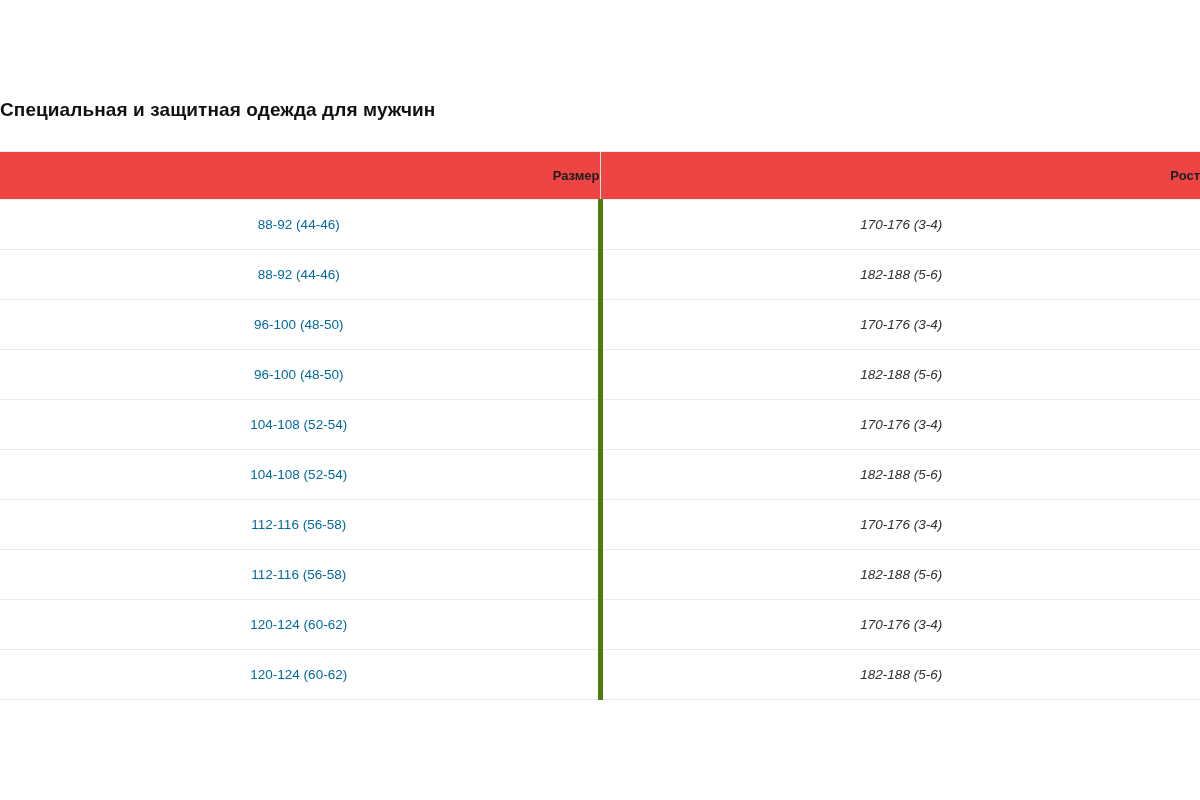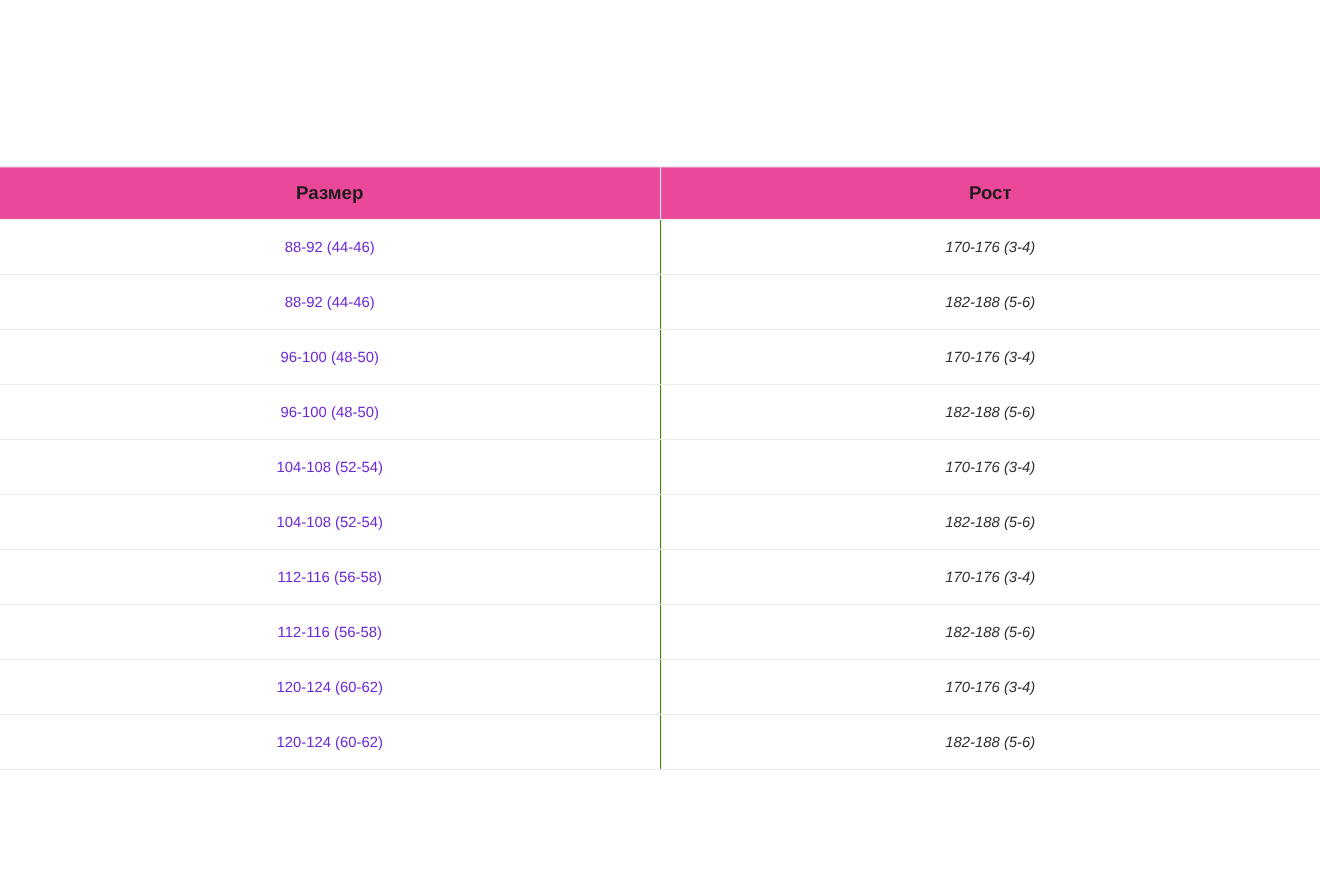--- a/index.html
+++ b/index.html
@@ -43,56 +43,57 @@
   table.size-table {
     border-collapse: collapse;
     width: 1200px;
     table-layout: fixed;
   }
 
   table.size-table col.col-size { width: 600px; }
   table.size-table col.col-height { width: 600px; }
 
   table.size-table thead th {
-    background: #ec4899;
+    background: #ef4444;
     height: 48px;
-    font-size: 17px;
+    font-size: 13px;
     font-weight: 700;
     color: #1d1d1d;
-    text-align: center;
+    text-align: right;
     border-top: 1px solid #ececec;
     border-bottom: 1px solid #ececec;
     border-right: 1px solid #ececec;
     padding: 0;
   }
   table.size-table thead th:last-child { border-right: none; }
 
   table.size-table tbody td {
     height: 50px;
     font-size: 13.5px;
     font-weight: 400;
-    color: #6d28d9;
+    color: #0369a1;
     text-align: center;
     border-bottom: 1px solid #ececec;
-    border-right: 1px solid #4d7c0f;
+    border-right: 5px solid #4d7c0f;
     padding: 0;
     vertical-align: middle;
   }
   table.size-table tbody td:last-child { border-right: none; }
 
   table.size-table tbody tr td.cell-height {
     color: #2f2f2f;
     font-style: italic;
   }
 </style>
 </head>
 <body>
 
 <div class="page">
 
+  <h1 class="page-title">Специальная и защитная одежда для мужчин</h1>
 
   <div class="size-table-wrap">
     <table class="size-table">
       <colgroup>
         <col class="col-size">
         <col class="col-height">
       </colgroup>
       <thead>
         <tr>
           <th>Размер</th>

